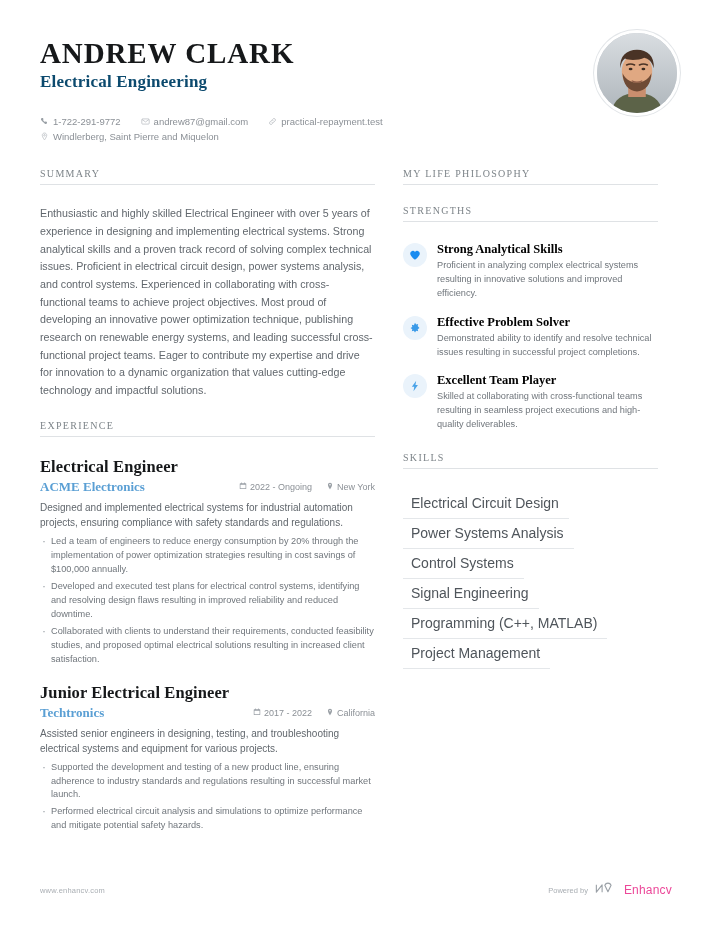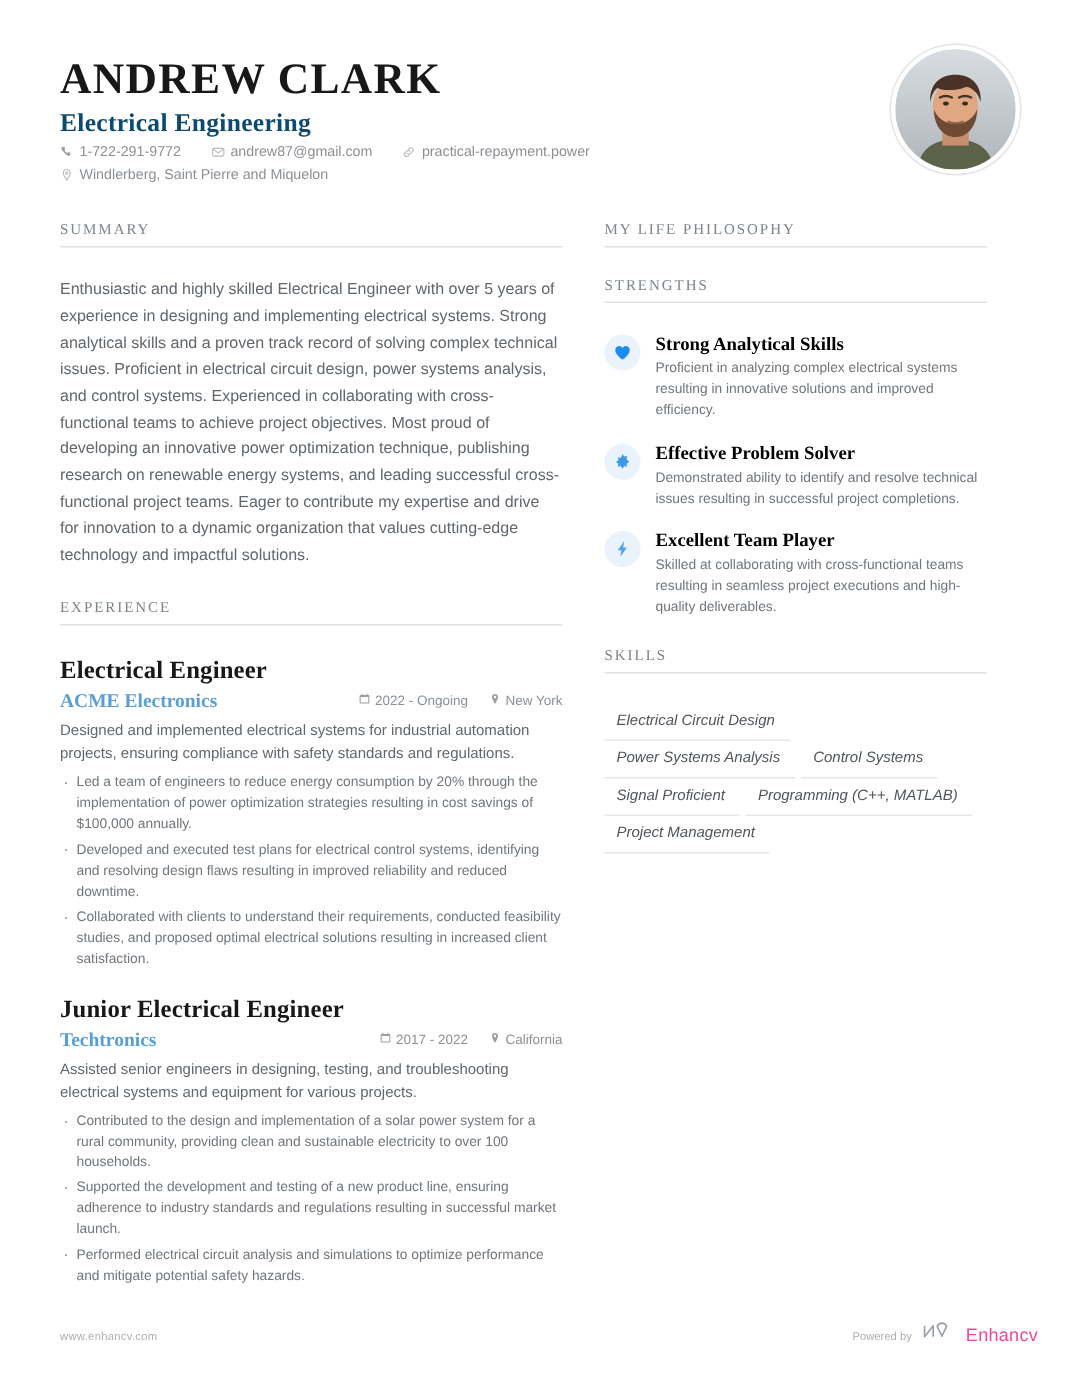--- a/index.html
+++ b/index.html
@@ -22,21 +22,21 @@
   .name {
     font-family: "Liberation Serif", serif;
     font-size: 29px; font-weight: 700; letter-spacing: 0.9px;
     color: #16181a; line-height: 1.05;
   }
   .job-title {
     font-family: "Liberation Serif", serif;
     font-size: 17px; font-weight: 700; color: #0c4a6e;
     margin-top: 4px; letter-spacing: 0.2px;
   }
-  .contacts { margin-top: 4px; max-width: 400px; }
+  .contacts { margin-top: 24px; max-width: 400px; }
   .contact-row { display: flex; flex-wrap: wrap; align-items: center; }
   .contact-item {
     display: flex; align-items: center; gap: 4px;
     font-size: 9.5px; color: #8b9096; margin-right: 20px; margin-bottom: 4px;
     white-space: nowrap;
   }
   .contact-item svg { display: block; flex: none; }
 
   .avatar {
     width: 86px; height: 86px; border-radius: 50%;
@@ -114,31 +114,30 @@
   .strength-badge svg { display: block; }
   .strength-title {
     font-family: "Liberation Serif", serif;
     font-size: 12.5px; font-weight: 700; color: #000000; margin-bottom: 2px;
   }
   .strength-desc { font-size: 9.2px; line-height: 1.5; color: #70767c; }
 
   
   .skills { display: flex; flex-wrap: wrap; }
   .skill {
-    font-size: 10px; color: #4f555b;
+    font-size: 14px; color: #4f555b;
     padding: 6px 10px 7px 8px;
     border-bottom: 1px solid #e4e7ea;
     margin-right: 4px;
     white-space: nowrap;
-    font-style: italic;
   }
 
   
   .footer {
-    position: absolute; left: 40px; right: 28px; bottom: 32px;
+    position: absolute; left: 40px; right: 48px; bottom: 32px;
     display: flex; align-items: center; justify-content: space-between;
   }
   .footer-url { font-size: 7.5px; color: #a9aeb3; letter-spacing: 0.2px; }
   .footer-brand { display: flex; align-items: center; gap: 7px; }
   .powered-by { font-size: 7.5px; color: #a9aeb3; }
   .brand-name { font-size: 12px; color: #ec4899; letter-spacing: 0.2px; }
 </style>
 </head>
 <body>
 
@@ -170,21 +169,21 @@
             <span>andrew87@gmail.com</span>
           </div>
 
           <div class="contact-item">
             <span>
               <svg width="9" height="9" viewBox="0 0 16 16" fill="none" stroke="#b6bbc0" stroke-width="1.3" stroke-linecap="round">
                 <path d="M6.6 9.4a2.6 2.6 0 0 0 3.7 0l2.2-2.2a2.6 2.6 0 0 0-3.7-3.7l-.9.9"></path>
                 <path d="M9.4 6.6a2.6 2.6 0 0 0-3.7 0L3.5 8.8a2.6 2.6 0 0 0 3.7 3.7l.9-.9"></path>
               </svg>
             </span>
-            <span>practical-repayment.power</span>
+            <span>practical-repayment.test</span>
           </div>
         </div>
 
         <div class="contact-row">
           <div class="contact-item">
             <span>
               <svg width="9" height="9" viewBox="0 0 16 16" fill="none" stroke="#b6bbc0" stroke-width="1.3">
                 <path d="M8 1.8c-2.2 0-4 1.8-4 4 0 3 4 8.2 4 8.2s4-5.2 4-8.2c0-2.2-1.8-4-4-4z"></path>
                 <circle cx="8" cy="5.9" r="1.4"></circle>
               </svg>
@@ -287,21 +286,20 @@
                   <svg width="8" height="8" viewBox="0 0 16 16" fill="#9aa0a6">
                     <path d="M8 1.3c-2.3 0-4.1 1.8-4.1 4.1 0 3.1 4.1 9.3 4.1 9.3s4.1-6.2 4.1-9.3c0-2.3-1.8-4.1-4.1-4.1zm0 5.7a1.6 1.6 0 1 1 0-3.2 1.6 1.6 0 0 1 0 3.2z"></path>
                   </svg>
                 </span>
                 <span>California</span>
               </div>
             </div>
           </div>
           <div class="job-desc">Assisted senior engineers in designing, testing, and troubleshooting electrical systems and equipment for various projects.</div>
           <ul class="bullets">
-            <li>Contributed to the design and implementation of a solar power system for a rural community, providing clean and sustainable electricity to over 100 households.</li>
             <li>Supported the development and testing of a new product line, ensuring adherence to industry standards and regulations resulting in successful market launch.</li>
             <li>Performed electrical circuit analysis and simulations to optimize performance and mitigate potential safety hazards.</li>
           </ul>
         </div>
       </div>
     </div>
 
     <div class="col-right">
 
       <div class="section">
@@ -353,21 +351,21 @@
           </div>
         </div>
       </div>
 
       <div class="section">
         <div class="section-title">SKILLS</div>
         <div class="skills">
           <div class="skill">Electrical Circuit Design</div>
           <div class="skill">Power Systems Analysis</div>
           <div class="skill">Control Systems</div>
-          <div class="skill">Signal Proficient</div>
+          <div class="skill">Signal Engineering</div>
           <div class="skill">Programming (C++, MATLAB)</div>
           <div class="skill">Project Management</div>
         </div>
       </div>
     </div>
   </div>
 
   <div class="footer">
     <div class="footer-url">www.enhancv.com</div>
     <div class="footer-brand">

